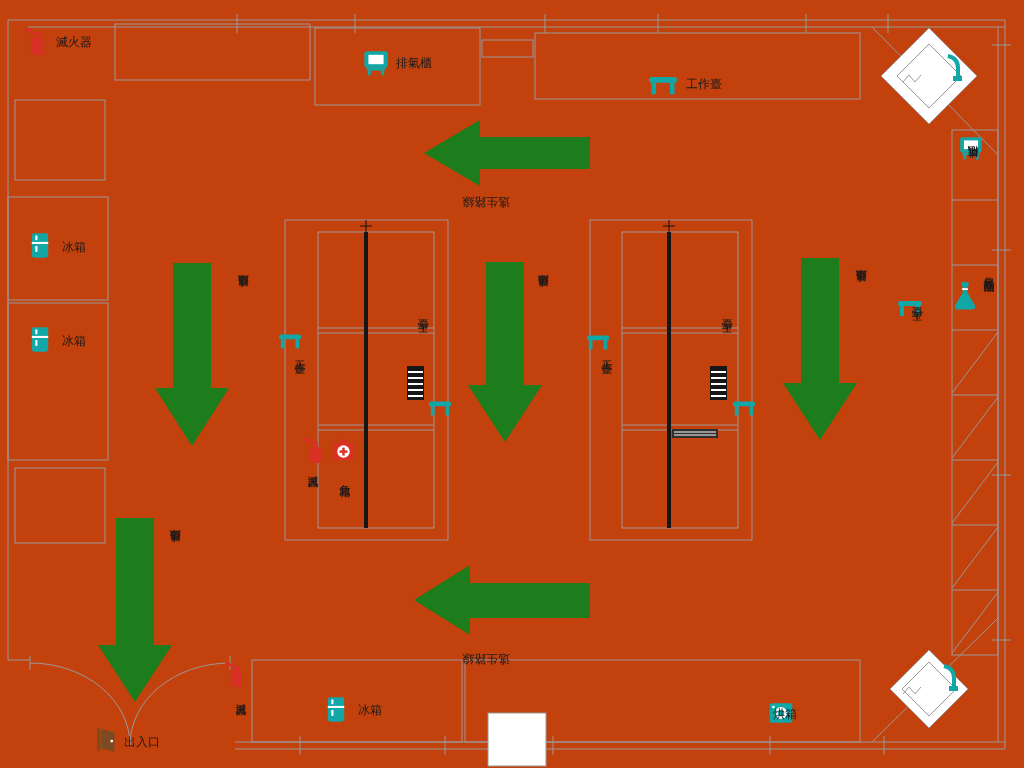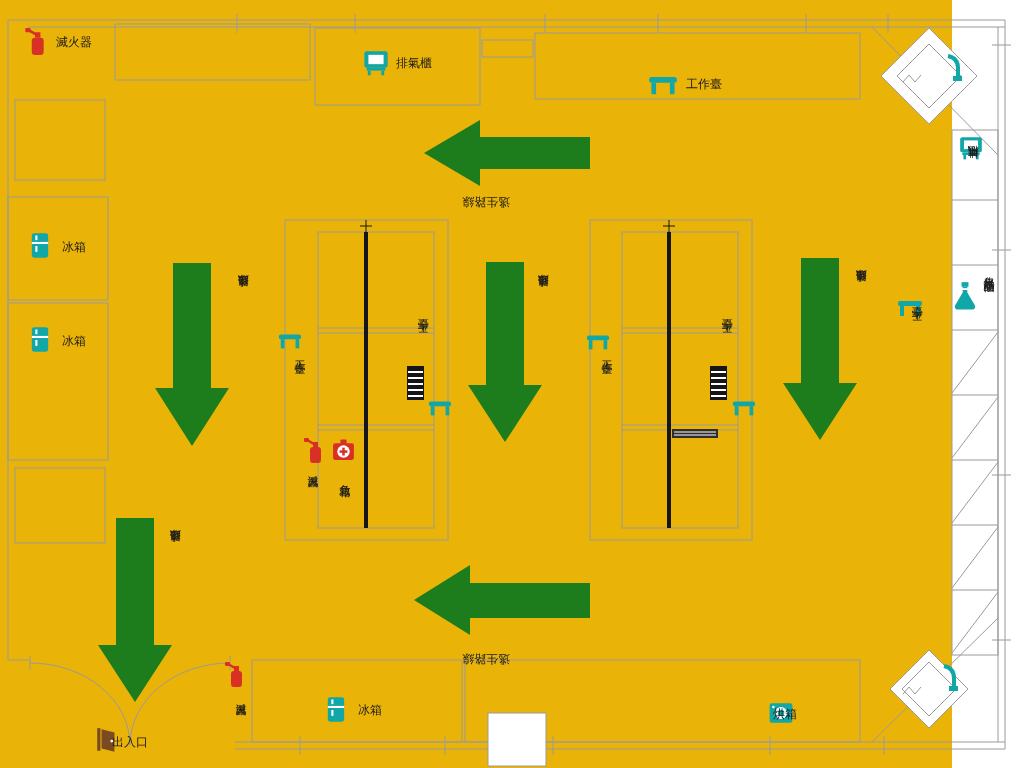--- a/index.html
+++ b/index.html
@@ -1,18 +1,18 @@
 <!DOCTYPE html>
 <html><head>
 <meta charset="utf-8">
 <style>
   * { margin:0; padding:0; box-sizing:border-box; }
   html,body { width:1024px; height:768px; background:#fff; overflow:hidden;
               font-family:"DejaVu Sans", sans-serif; }
-  #plan { position:relative; width:952px; height:768px; background:#eab308; }
+  #plan { position:relative; width:1024px; height:768px; background:#c2410c; }
   svg.canvas { position:absolute; left:0; top:0; }
   .lbl { position:absolute; font-size:12px; color:#1a1a1a; white-space:nowrap; line-height:1.1; }
   .v   { writing-mode:vertical-rl; letter-spacing:1px; font-size:11px; }
   .flip{ transform:rotate(180deg); }
   .icon{ position:absolute; }
   .icon svg { display:block; width:100%; height:100%; }
 </style>
 </head>
 <body>
 
@@ -325,21 +325,21 @@
     </svg>
   </div>
 
   <div class="lbl" style="left:56px;top:36px">滅火器</div>
   <div class="lbl" style="left:396px;top:57px">排氣櫃</div>
   <div class="lbl" style="left:686px;top:78px">工作臺</div>
   <div class="lbl" style="left:62px;top:241px">冰箱</div>
   <div class="lbl" style="left:62px;top:335px">冰箱</div>
   <div class="lbl" style="left:358px;top:704px">冰箱</div>
   <div class="lbl" style="left:773px;top:708px">烘箱</div>
-  <div class="lbl" style="left:112px;top:736px">出入口</div>
+  <div class="lbl" style="left:124px;top:736px">出入口</div>
 
   <div class="lbl flip" style="left:462px;top:195px">逃生路線</div>
   <div class="lbl flip" style="left:462px;top:652px">逃生路線</div>
 
   <div class="lbl v flip" style="left:238px;top:293px">逃生路線</div>
   <div class="lbl v flip" style="left:538px;top:293px">逃生路線</div>
   <div class="lbl v flip" style="left:856px;top:288px">逃生路線</div>
   <div class="lbl v flip" style="left:170px;top:548px">逃生路線</div>
 
   <div class="lbl v" style="left:293px;top:352px">工作臺</div>

